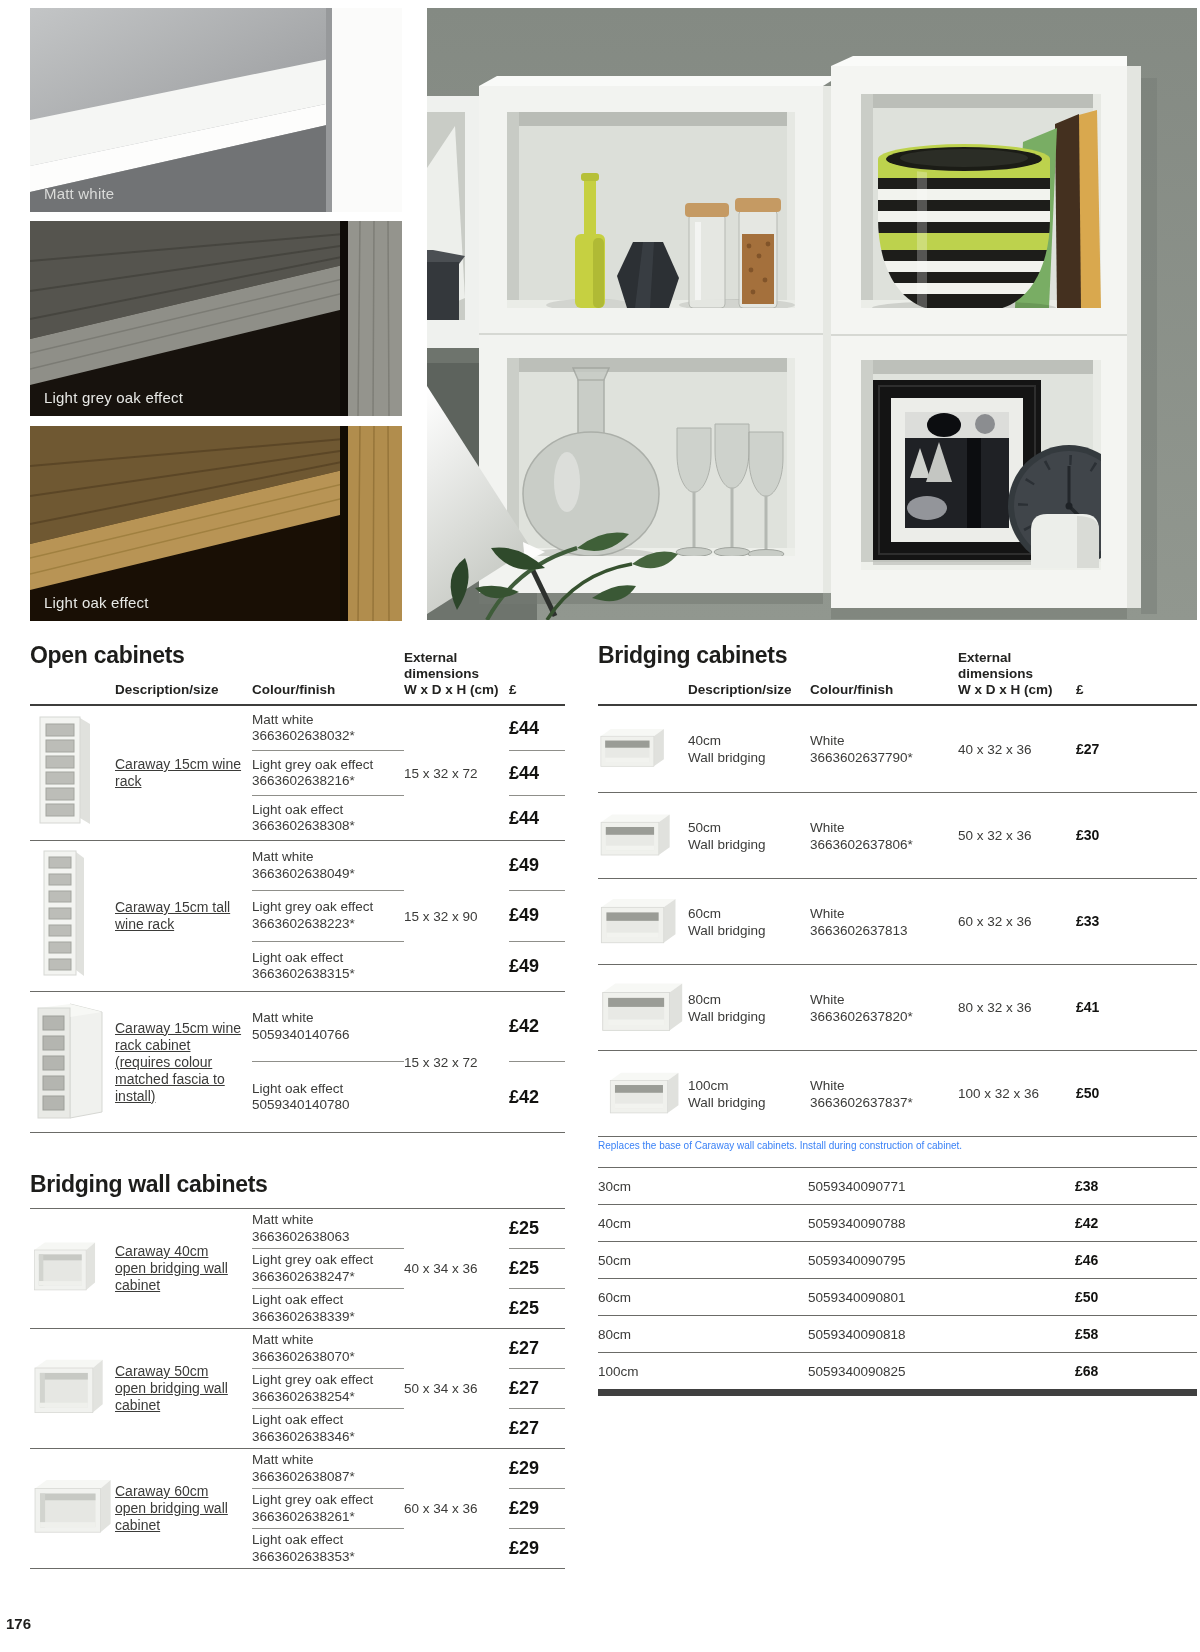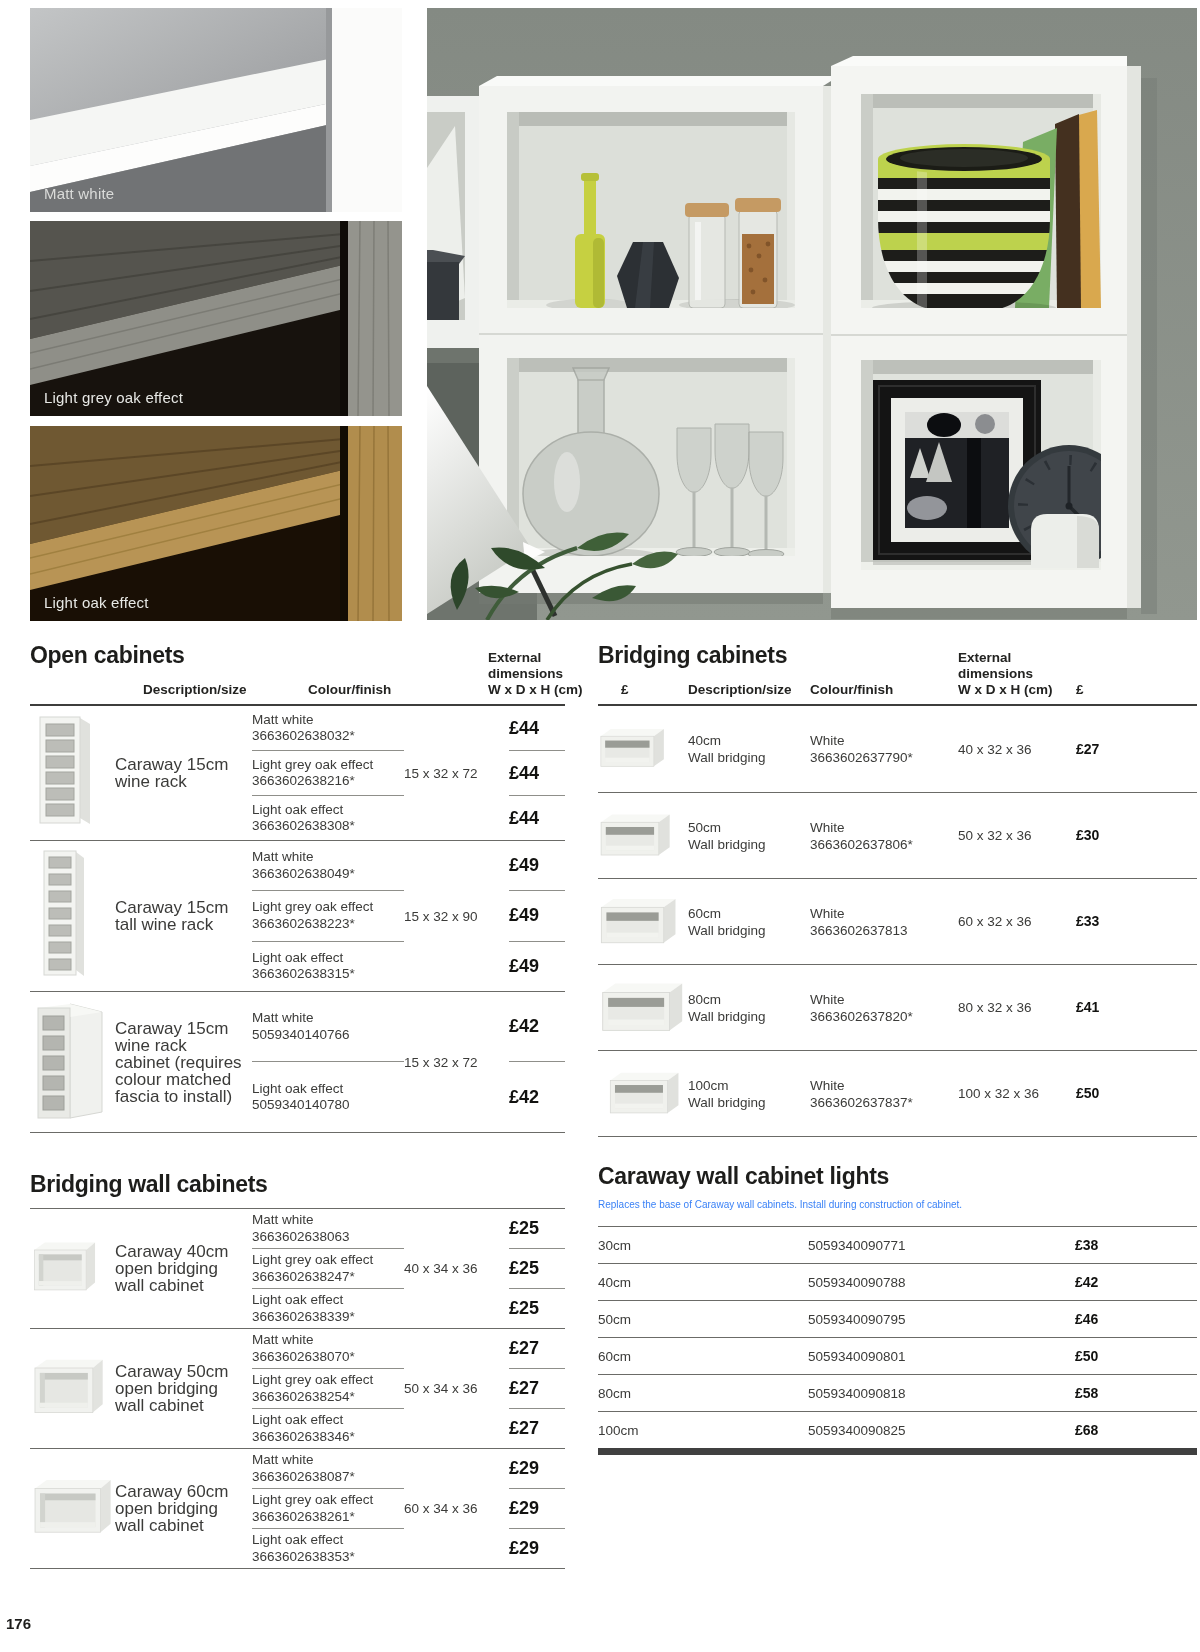--- a/index.html
+++ b/index.html
@@ -20,32 +20,32 @@
   .photo svg { display:block; }
 
   
   .col-left  { position:absolute; left:30px;  top:642px; width:535px; }
   .col-right { position:absolute; left:598px; top:642px; width:599px; }
 
   h2.sec-title { font-size:23px; font-weight:bold; color:#1d1d1b; letter-spacing:-0.3px; }
 
   
   .thead { display:grid; position:relative; min-height:64px; border-bottom:2px solid #3e3e3c; }
-  .thead-l { grid-template-columns:85px 137px 152px 105px 1fr;gap:28px; }
+  .thead-l { grid-template-columns:85px 137px 152px 105px 1fr; }
   .thead-r { grid-template-columns:90px 122px 148px 118px 1fr; }
   .thead .sec-title { position:absolute; top:0; left:0; white-space:nowrap; }
   .th { align-self:end; font-weight:bold; font-size:13.5px; color:#232321; padding-bottom:6px; line-height:16px; }
   .th.c2 { grid-column:2; } .th.c3 { grid-column:3; } .th.c4 { grid-column:4; } .th.c5 { grid-column:5; }
 
   
   .tbl { border-bottom:1px solid #6b6b67; }
   .prow { display:grid; grid-template-columns:85px 137px 152px 105px 1fr; border-top:1px solid #6b6b67; }
   .prow:first-child { border-top:none; }
   .cimg  { grid-column:1; grid-row:1/4; align-self:center; padding:8px 0; }
-  .cdesc { grid-column:2; grid-row:1/4; align-self:center; padding:8px 10px 8px 0; font-size:17px; line-height:17px; }
+  .cdesc { grid-column:2; grid-row:1/4; align-self:center; padding:8px 10px 8px 0; font-size:14px; line-height:17px;text-decoration:underline; }
   .cdims { grid-column:4; grid-row:1/4; align-self:center; font-size:13.5px; }
   .prow.two .cimg, .prow.two .cdesc, .prow.two .cdims { grid-row:1/3; }
   .cvar { grid-column:3; border-bottom:1px solid #8f8f8a; min-height:38px;
           display:flex; flex-direction:column; justify-content:center; padding:3px 14px 3px 0;
           font-size:13.5px; line-height:16.5px; }
   .cprice { grid-column:5; border-bottom:1px solid #8f8f8a; min-height:38px;
             display:flex; align-items:center; font-size:18px; font-weight:bold; color:#121210; }
   .r1 { grid-row:1; } .r2 { grid-row:2; } .r3 { grid-row:3; }
   .nb { border-bottom:none !important; }
   .prow.two .cvar, .prow.two .cprice { min-height:59px; }
@@ -636,21 +636,20 @@
       </div>
       <div>
         <div>White</div>
         <div>3663602637837*</div>
       </div>
       <div>100 x 32 x 36</div>
       <div class="bprice">£50</div>
     </div>
   </div>
 
-  <h2 class="sec-title lights-title">Caraway wall cabinet lights</h2>
   <div class="lights-sub">Replaces the base of Caraway wall cabinets. Install during construction of cabinet.</div>
 
   <div class="ltbl">
     <div class="lrow">
       <div class="lsize">30cm</div>
       <div class="lcode">5059340090771</div>
       <div class="lprice">£38</div>
     </div>
     <div class="lrow">
       <div class="lsize">40cm</div>

